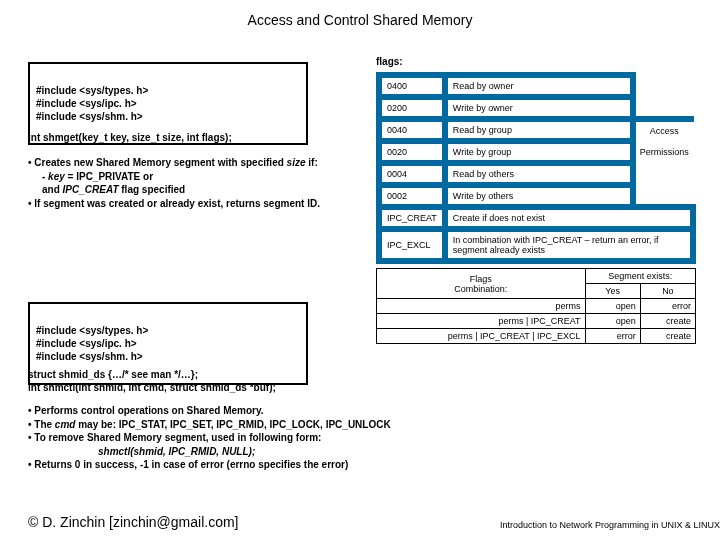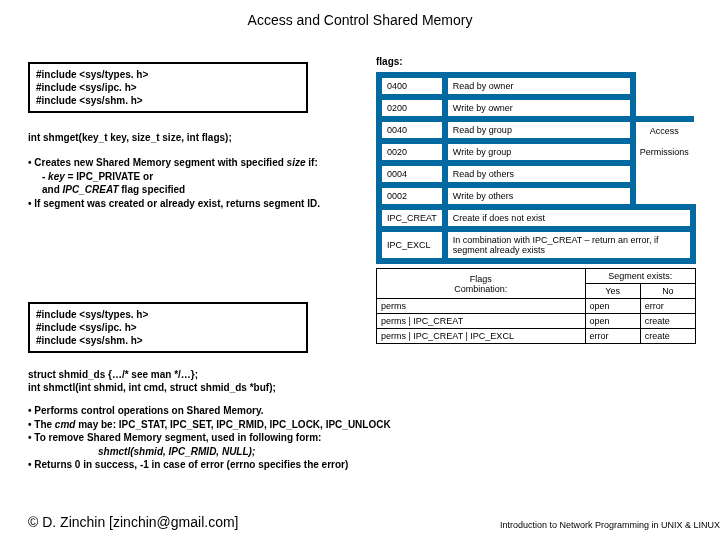--- a/index.html
+++ b/index.html
@@ -5,40 +5,40 @@
   * { box-sizing: border-box; margin: 0; padding: 0; }
   body {
     width: 720px; height: 540px;
     font-family: Arial, Helvetica, sans-serif;
     background: #fff; color: #000;
     position: relative; font-size: 10px;
     overflow: hidden;
   }
   .title { text-align: center; font-size: 14px; margin: 12px 0 10px; font-weight: normal; }
   .box {
-    border: 2px solid #000; padding: 4px 6px;
+    border: 2px solid #000; padding: 20px 6px;
     font-weight: bold; line-height: 1.3;
   }
   .box1 { position: absolute; left: 28px; top: 62px; width: 280px; }
   .sig1 { position: absolute; left: 28px; top: 132px; font-weight: bold; }
   .bullets1 { position: absolute; left: 28px; top: 156px; width: 330px; font-weight: bold; line-height: 1.35; }
   .bullets1 .sub { padding-left: 14px; }
   .em { font-style: italic; }
   .flags-lbl { position: absolute; left: 376px; top: 56px; font-weight: bold; }
   .flags-tbl {
     position: absolute; left: 376px; top: 72px;
     border-collapse: collapse; width: 320px; font-size: 9px;
   }
   .flags-tbl td { border: 6px solid #0369a1; padding: 3px 5px; vertical-align: middle; }
   .flags-tbl .side { text-align: center; padding: 3px 2px; }
   .combo-tbl {
     position: absolute; left: 376px; top: 268px;
     border-collapse: collapse; width: 320px; font-size: 9px;
   }
-  .combo-tbl th, .combo-tbl td { border: 1px solid #000; padding: 2px 4px; font-weight: normal; }
+  .combo-tbl th, .combo-tbl td { border: 1px solid #000; padding: 2px 4px; font-weight: normal; text-align: right; }
   .combo-tbl th { text-align: center; }
   .combo-tbl .hdr { text-align: center; }
   .box2 { position: absolute; left: 28px; top: 302px; width: 280px; }
   .sig2 { position: absolute; left: 28px; top: 368px; font-weight: bold; width: 300px; line-height: 1.3; }
   .bullets2 { position: absolute; left: 28px; top: 404px; width: 560px; font-weight: bold; line-height: 1.35; }
   .bullets2 .indent { padding-left: 70px; }
   .footer-l { position: absolute; left: 28px; bottom: 10px; font-size: 14px; }
   .footer-c { position: absolute; left: 0; right: 0; bottom: 10px; text-align: right; font-size: 9px; padding-left: 25px; }
 </style>
 </head>

